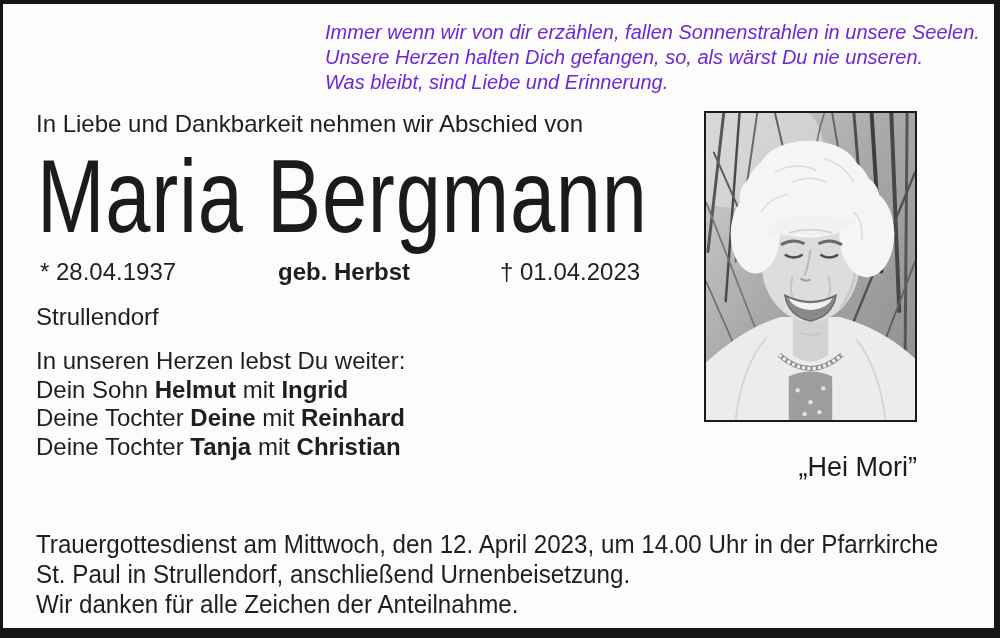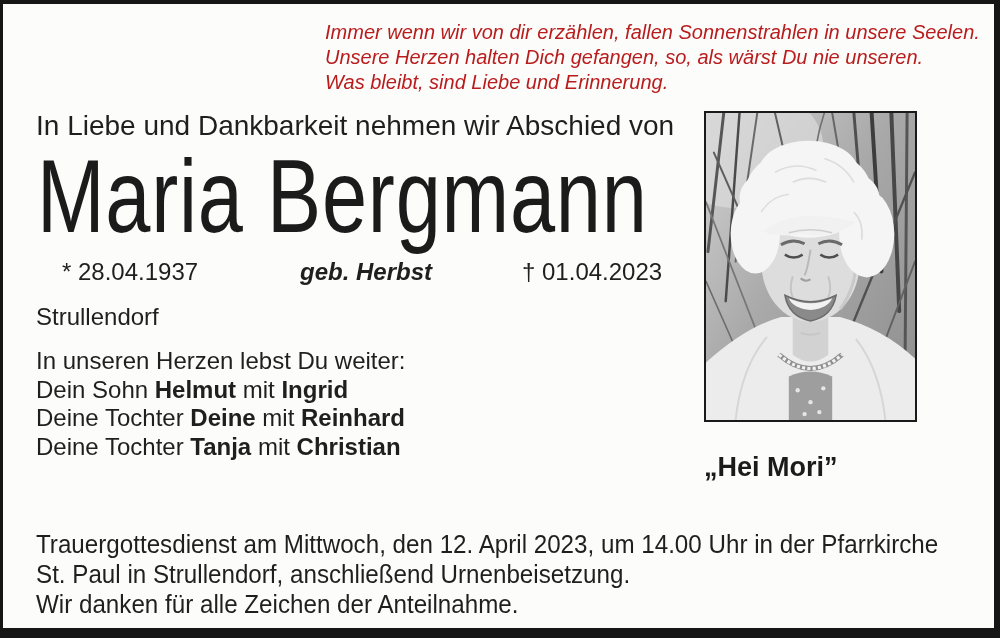--- a/index.html
+++ b/index.html
@@ -21,40 +21,40 @@
     border-style: solid;
     border-color: #161616;
     border-width: 4px 6px 10px 3px;
     pointer-events: none;
     z-index: 10;
   }
   .quote {
     position: absolute; left: 325px; top: 20px; width: 660px;
     font-style: italic;
     font-size: 20px; line-height: 25px;
-    color: #b91c1c;
+    color: #6d28d9;
   }
   .intro {
     position: absolute; left: 36px; top: 110px;
-    font-size: 28px;
+    font-size: 24px;
   }
   .deceased-name {
     position: absolute; left: 37px; top: 144px;
     font-size: 104px; line-height: 104px;
     font-weight: 400;
     letter-spacing: 1px;
     color: #1b1b1b;
     transform: scaleX(0.78);
     transform-origin: left top;
     white-space: nowrap;
   }
-  .vitals { position: absolute; left: 0; top: 258px; width: 700px; height: 30px; font-size: 24px; margin-left: 22px; }
+  .vitals { position: absolute; left: 0; top: 258px; width: 700px; height: 30px; font-size: 24px; }
   .vitals span { position: absolute; white-space: pre; }
   .born  { left: 40px; }
-  .maiden { left: 278px; font-weight: bold; font-style: italic; }
+  .maiden { left: 278px; font-weight: bold; }
   .died  { left: 500px; }
   .town {
     position: absolute; left: 36px; top: 303px;
     font-size: 24px; font-weight: normal;
   }
   .family {
     position: absolute; left: 36px; top: 347px;
     font-size: 24px; line-height: 28.6px;
   }
   .family span { white-space: pre; }
@@ -70,22 +70,22 @@
     position: absolute; left: 704px; top: 111px;
     width: 213px; height: 311px;
     box-sizing: border-box;
     border: 2px solid #1a1a1a;
     background: #b5b5b5;
     overflow: hidden;
   }
   .photo-frame svg { display: block; width: 100%; height: 100%; }
   .photo-caption {
     position: absolute; left: 704px; top: 452px; width: 213px;
-    text-align: left;
-    font-size: 27px; font-weight: bold;
+    text-align: right;
+    font-size: 27px; font-weight: normal;
     color: #1b1b1b;
   }
 </style>
 </head>
 <body>
 
 <div class="page">
   <div class="frame"></div>
 
   <div class="quote">

